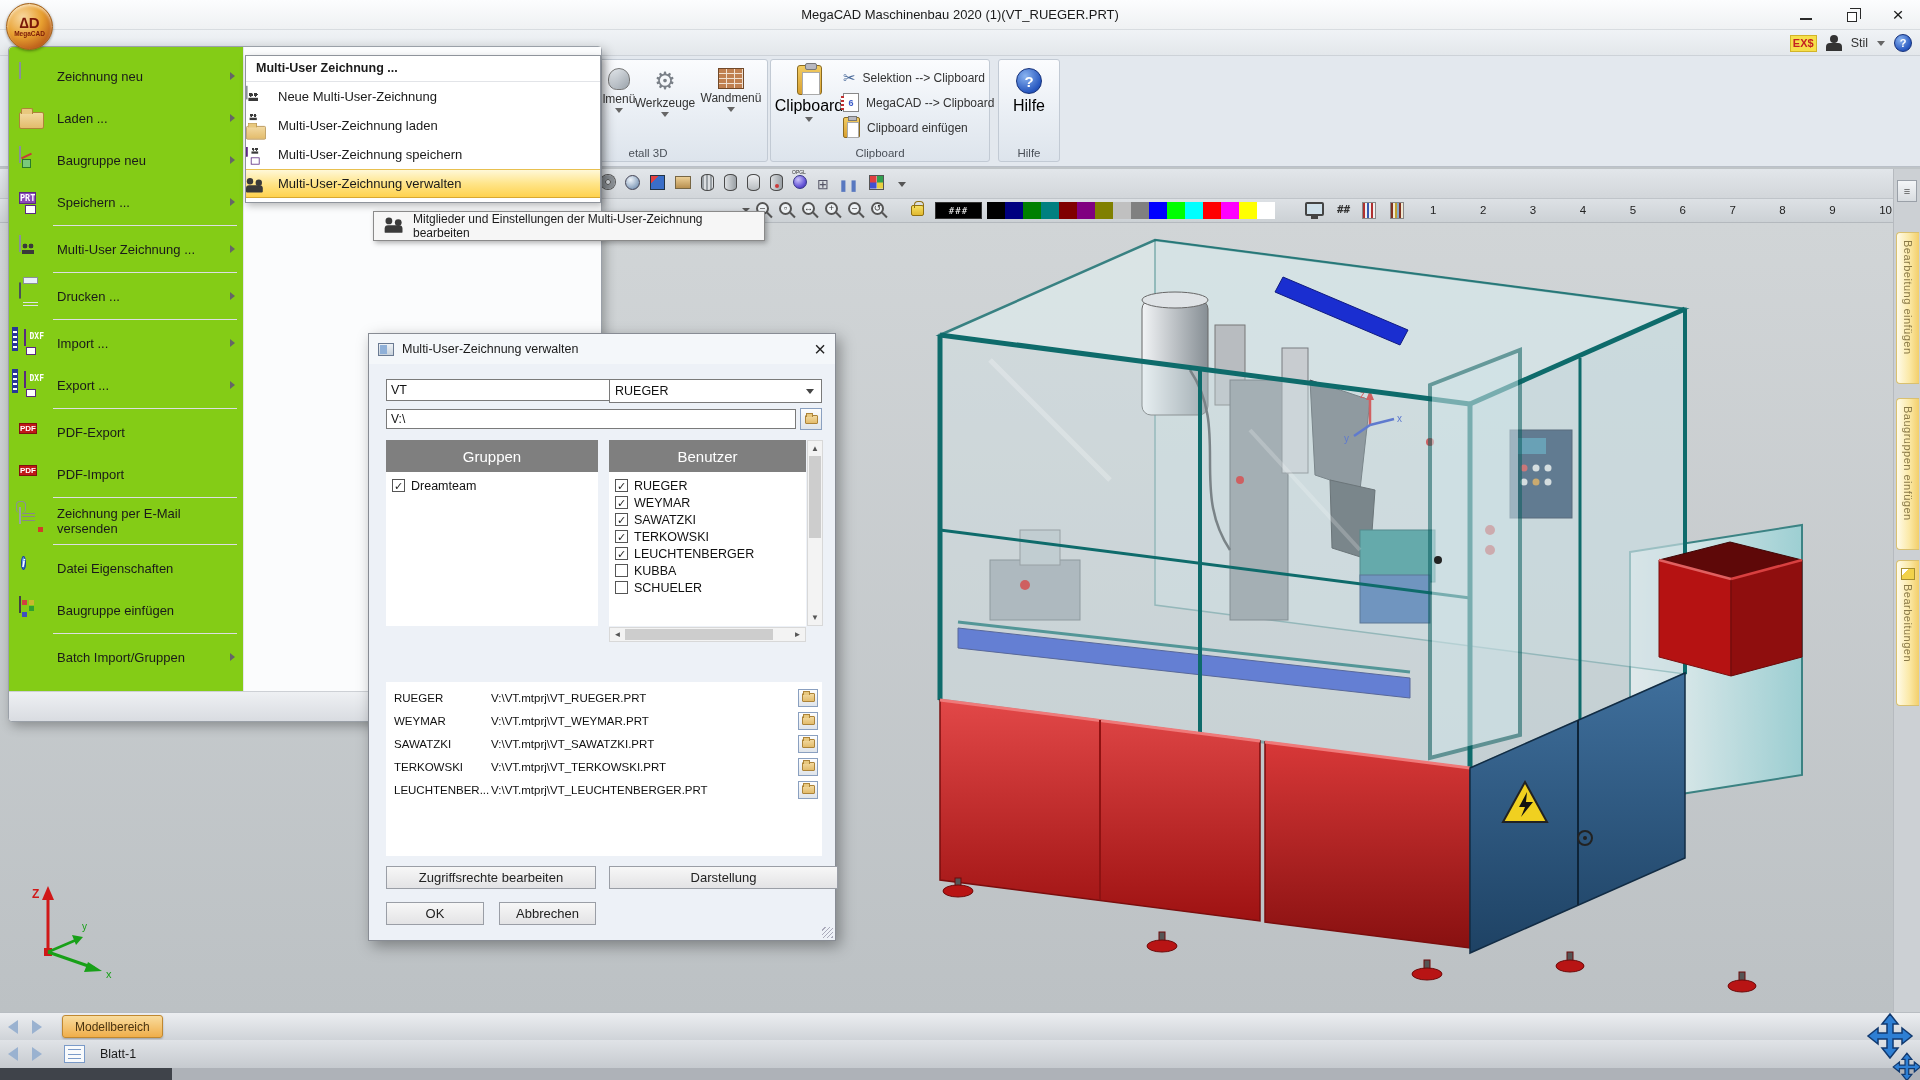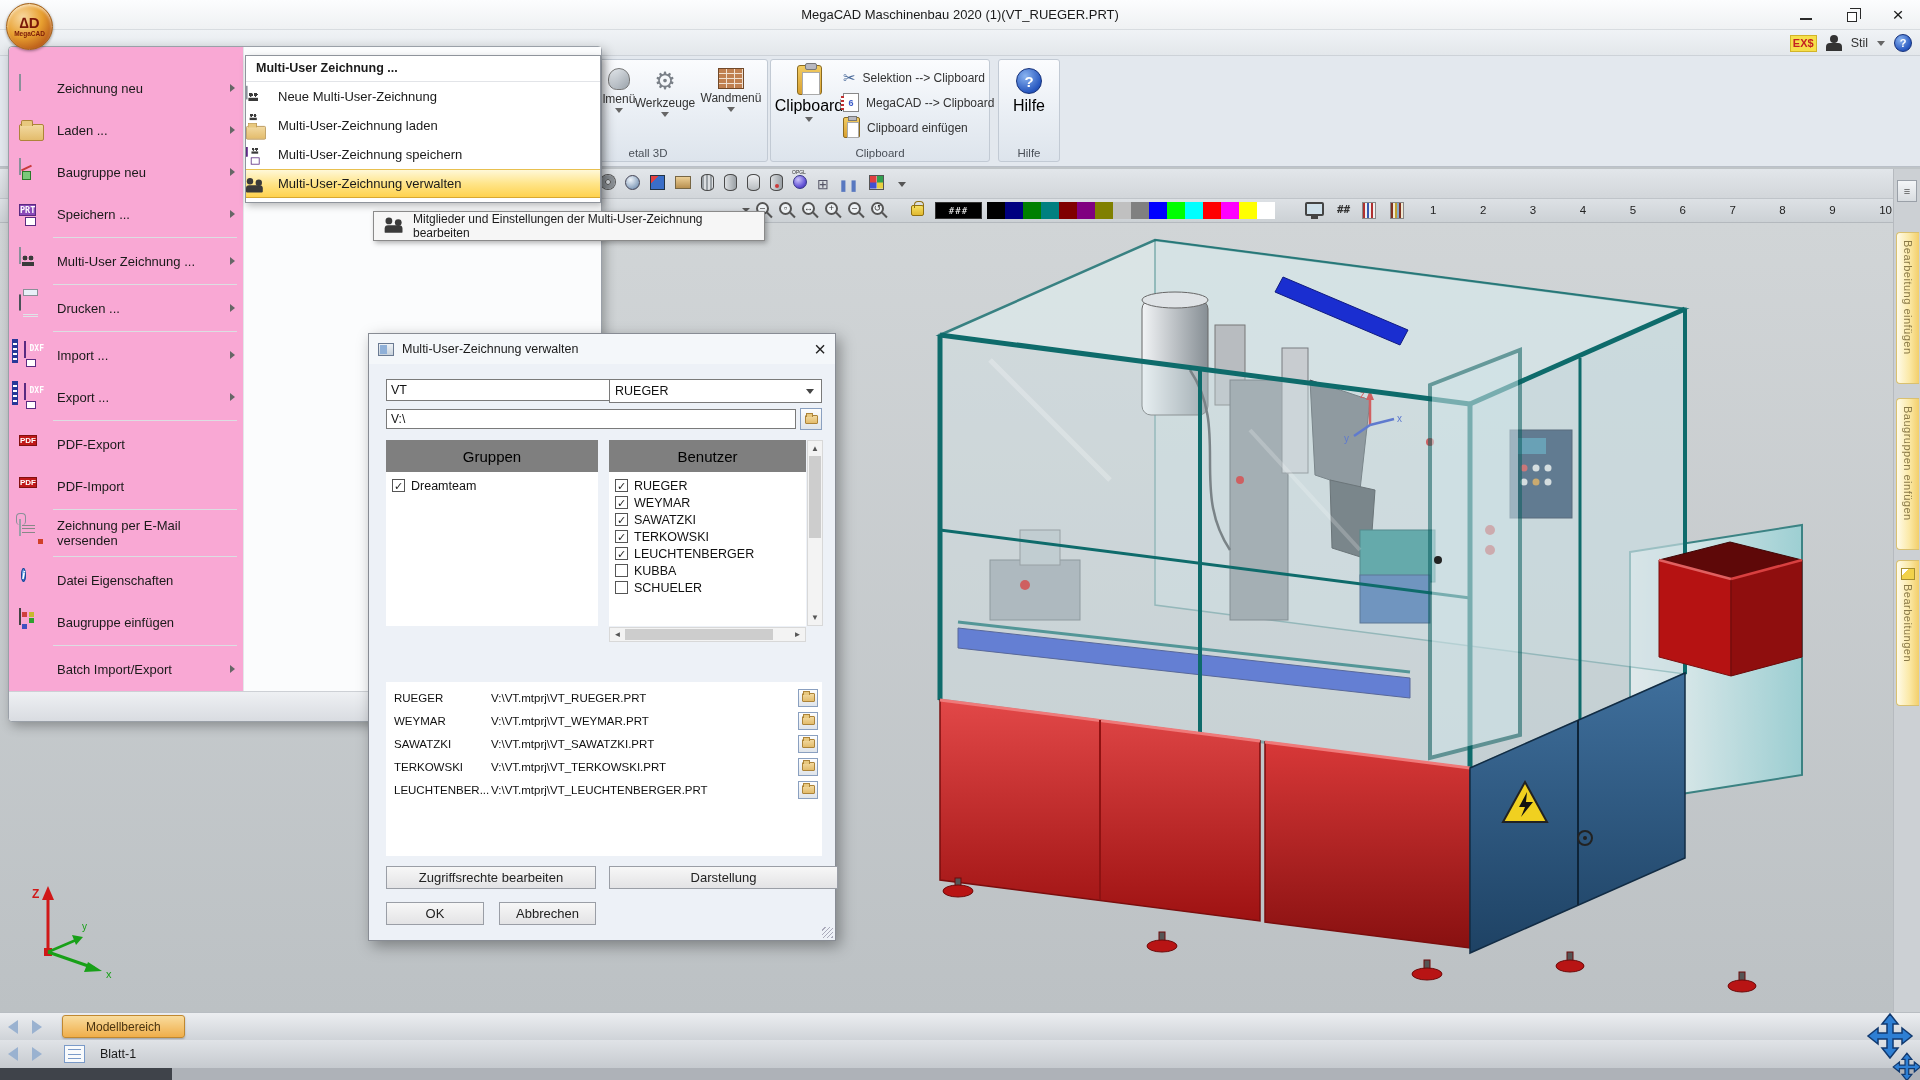--- a/index.html
+++ b/index.html
@@ -117,34 +117,34 @@
     padding:7px 0;color:#8a7a48;font-size:11px;z-index:3;}
   .stab .vtxt{writing-mode:vertical-rl;white-space:nowrap;letter-spacing:.5px;}
   .note-ic{width:14px;height:12px;background:linear-gradient(135deg,#fff 30%,#f2d24a 30%);border:1px solid #a89030;margin-bottom:4px;flex:none;}
 
   
   .statusA{position:absolute;left:0;top:1012px;width:1920px;height:28px;background:linear-gradient(#eceef1,#cfd3d8);border-top:1px solid #b8bdc2;z-index:2;}
   .statusB{position:absolute;left:0;top:1040px;width:1920px;height:28px;background:linear-gradient(#e0e3e7,#c6cacf);z-index:2;}
   .nav-arrows{position:absolute;left:8px;top:7px;display:flex;gap:14px;align-items:center;}
   .tri-l{width:0;height:0;border-top:7px solid transparent;border-bottom:7px solid transparent;border-right:10px solid #9ab2d0;}
   .tri-r{width:0;height:0;border-top:7px solid transparent;border-bottom:7px solid transparent;border-left:10px solid #9ab2d0;}
-  .model-tab{position:absolute;left:62px;top:2px;height:23px;padding:0 23px;background:linear-gradient(#f9dc9e,#efae4a);
+  .model-tab{position:absolute;left:62px;top:2px;height:23px;padding:0 12px;background:linear-gradient(#f9dc9e,#efae4a);
     border:1px solid #c08830;border-radius:3px;font-size:12px;color:#4a3410;display:flex;align-items:center;box-shadow:0 1px 2px rgba(0,0,0,.25);}
   .sheet-ic{position:absolute;left:64px;top:5px;width:21px;height:18px;background:#f8fafc;border:1px solid #7a9ac8;
     display:flex;flex-direction:column;justify-content:space-evenly;padding:0 3px;}
   .sheet-ic i{height:1px;background:#7a9ac8;}
   .sheet-label{position:absolute;left:100px;top:7px;font-size:12.5px;color:#1a1a1a;}
   .bottom-strip{position:absolute;left:0;top:1068px;width:1920px;height:12px;background:#aeb2b8;z-index:2;}
   .bottom-strip .dark{position:absolute;left:0;top:0;width:172px;height:12px;background:#3f434a;}
   .move-svg{position:absolute;left:1866px;top:1012px;z-index:5;}
 
   
   .menu-popup{position:absolute;left:8px;top:46px;width:594px;height:676px;background:#fff;border:1px solid #9aa0a8;
     border-radius:4px;box-shadow:3px 4px 12px rgba(0,0,0,.3);z-index:40;}
-  .menu-left{position:absolute;left:0;top:0;bottom:30px;width:234px;background:#f9a8d4;border-radius:4px 0 0 0;padding-top:20px;}
+  .menu-left{position:absolute;left:0;top:0;bottom:30px;width:234px;background:#84cc16;border-radius:4px 0 0 0;padding-top:8px;}
   .menu-right{position:absolute;left:234px;top:0;bottom:30px;right:0;background:#fbfcfd;border-left:1px solid #e4e6ea;}
   .menu-footer{position:absolute;left:0;right:0;bottom:0;height:30px;background:linear-gradient(#eef0f3,#d9dce1);
     border-top:1px solid #cdd0d5;border-radius:0 0 4px 4px;}
   .mi{display:flex;align-items:center;height:42px;padding-left:10px;font-size:13px;color:#1a1a1a;cursor:default;}
   .mi-label{margin-left:12px;}
   .mi-arrow{margin-left:auto;margin-right:8px;width:0;height:0;border-top:4px solid transparent;border-bottom:4px solid transparent;border-left:5px solid #666;}
   .msep{height:1px;background:#dcdee2;margin:2px 6px 2px 44px;}
 
   
   .ic{display:inline-block;position:relative;width:26px;height:26px;flex:none;}
@@ -206,21 +206,21 @@
   .dlgic::before{content:"";position:absolute;left:1px;top:1px;width:7px;height:9px;background:#8fb0d8;}
   .dlg-title{font-size:12.5px;color:#1a1a1a;}
   .dlg-close{margin-left:auto;font-size:20px;color:#222;line-height:20px;cursor:default;}
   .txt-input{position:absolute;height:22px;border:1px solid #7a7a7a;background:#fff;font-size:12.5px;padding:0 4px;color:#111;
     font-family:"Liberation Sans",sans-serif;}
   .sel{position:absolute;height:24px;border:1px solid #7a7a7a;background:#fff;display:flex;align-items:center;padding-left:5px;font-size:12.5px;color:#111;}
   .selarr{margin-left:auto;margin-right:7px;width:0;height:0;border-left:4px solid transparent;border-right:4px solid transparent;border-top:5px solid #444;}
   .fbtn{display:flex;align-items:center;justify-content:center;background:linear-gradient(#fdfdfd,#dfe4ea);border:1px solid #8aa0c0;cursor:default;}
   .folder-mini{width:13px;height:9px;background:linear-gradient(#f2d9a0,#e3bc6c);border:1px solid #ad8439;border-radius:1px;position:relative;}
   .folder-mini::before{content:"";position:absolute;top:-3px;left:0;width:5px;height:3px;background:#e8c87e;border:1px solid #ad8439;border-bottom:none;}
-  .panel-header{position:absolute;background:#7f7f7f;color:#000000;font-size:15px;display:flex;align-items:center;justify-content:center;}
+  .panel-header{position:absolute;background:#7f7f7f;color:#ffffff;font-size:15px;display:flex;align-items:center;justify-content:center;}
   .panel-list{position:absolute;background:#fff;padding:5px 0 0 6px;}
   .cb-row{display:flex;align-items:center;height:17px;font-size:12.5px;color:#111;}
   .cb{width:13px;height:13px;border:1px solid #555;background:#fff;margin-right:6px;flex:none;font-size:11px;line-height:12px;text-align:center;color:#222;}
   .vscroll{position:absolute;width:16px;background:#f3f3f3;border:1px solid #d8d8d8;}
   .vscroll .arr{position:absolute;left:0;right:0;height:15px;text-align:center;font-size:8px;color:#555;line-height:15px;}
   .vscroll .arr.down{bottom:0;}
   .vscroll .thumb{position:absolute;left:1px;right:1px;top:15px;height:82px;background:#cdcdcd;}
   .hscroll{position:absolute;height:15px;background:#f3f3f3;border:1px solid #d8d8d8;}
   .hscroll .arr{position:absolute;top:0;bottom:0;width:15px;text-align:center;font-size:8px;color:#555;line-height:14px;}
   .hscroll .arr.right{right:0;}
@@ -648,21 +648,21 @@
           <span class="ic"><span class="ic-info">i</span></span>
           <span class="mi-label">Datei Eigenschaften</span>
         </div>
         <div class="mi">
           <span class="ic"><span class="ic-grid"><i style="left:3px;top:3px;background:#d04040"></i><i style="left:10px;top:9px;background:#30a030"></i><i style="left:3px;top:15px;background:#4050c0"></i><i style="left:10px;top:3px;background:#c8b830"></i></span></span>
           <span class="mi-label">Baugruppe einfügen</span>
         </div>
         <div class="msep"></div>
         <div class="mi">
           <span class="ic"></span>
-          <span class="mi-label">Batch Import/Export</span>
+          <span class="mi-label">Batch Import/Gruppen</span>
           <span class="mi-arrow"></span>
         </div>
       </div>
     <div class="menu-right"></div>
     <div class="menu-footer"></div>
   </div>
 
   <div class="submenu">
     <div class="sm-header">Multi-User Zeichnung ...</div>
     <div id="submenu-items">

